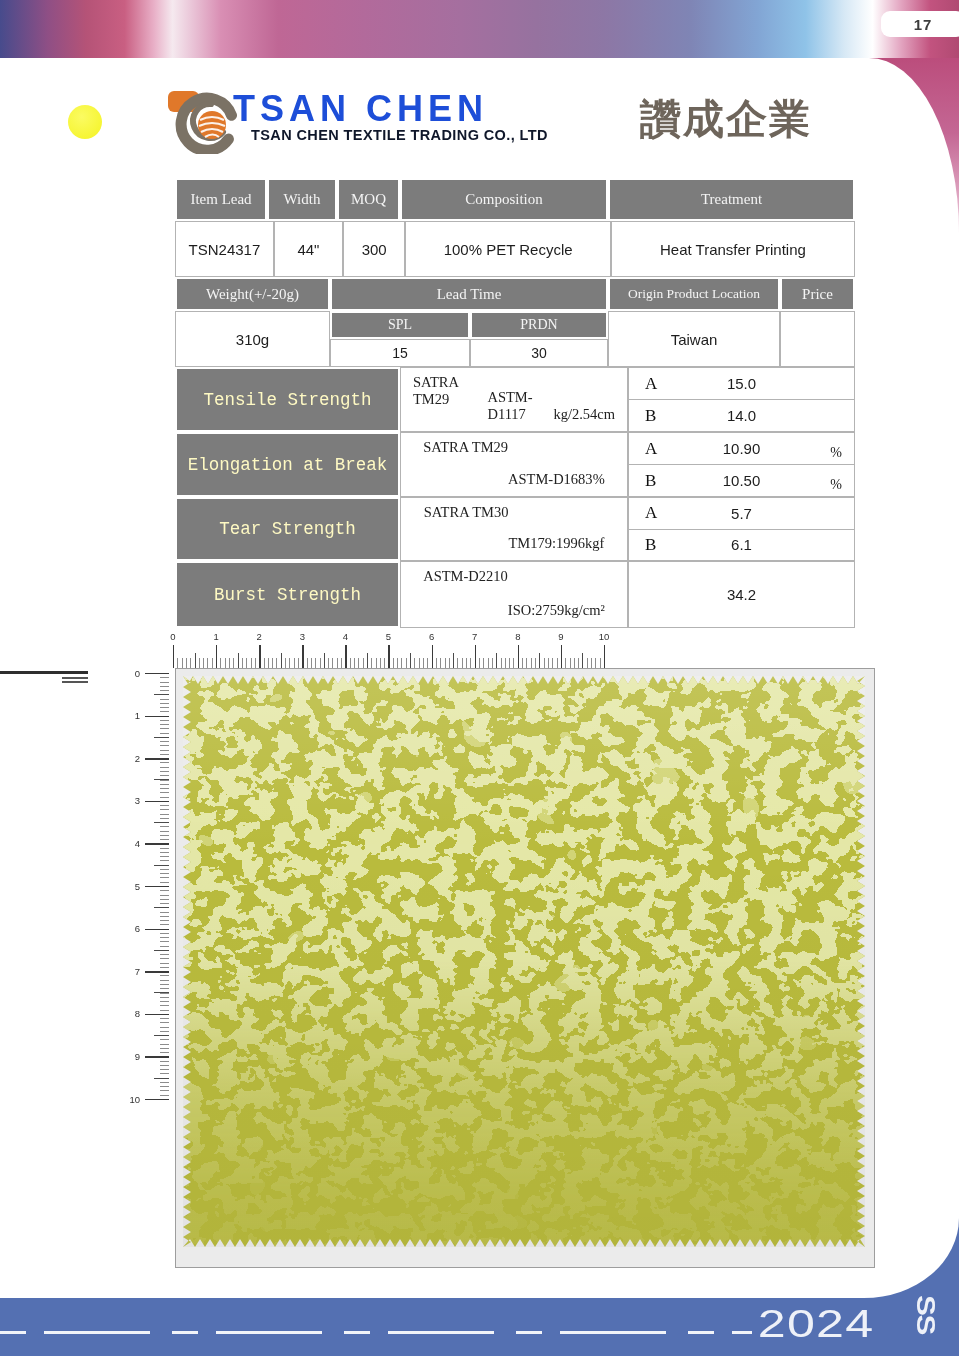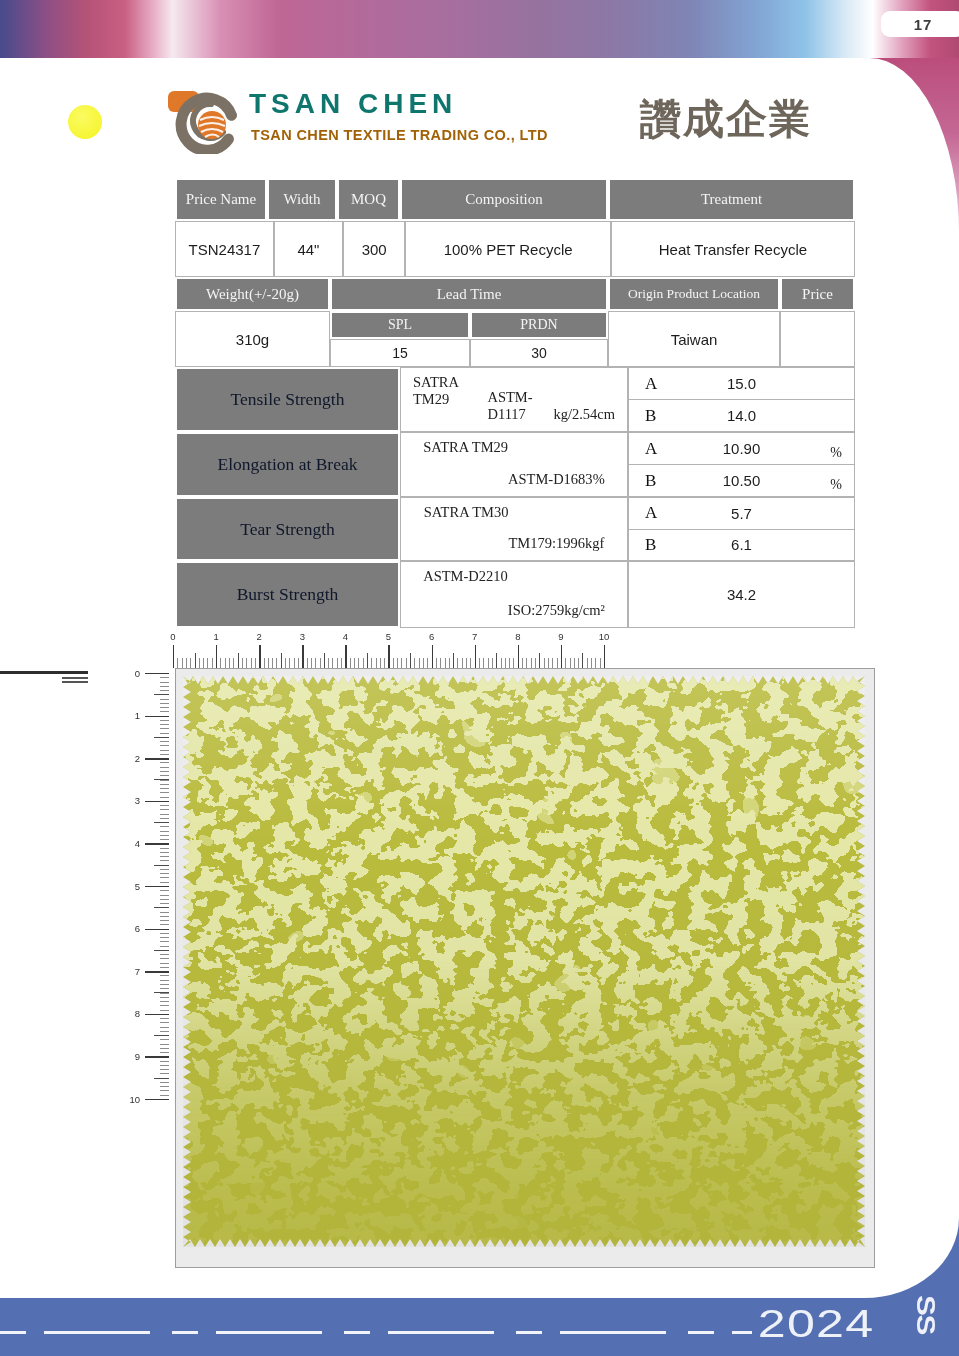--- a/index.html
+++ b/index.html
@@ -20,35 +20,35 @@
   .white-sheet{position:absolute;left:0;top:58px;right:0;bottom:58px;background:#fff;z-index:2;
     border-top-right-radius:90px 175px;border-bottom-right-radius:95px 80px;}
   
   .page-pill{position:absolute;top:11px;right:-6px;width:84px;height:26px;background:#fff;border-radius:9px;
     z-index:5;display:flex;align-items:center;justify-content:center;
     font-size:15px;font-weight:bold;color:#3c3c3c;letter-spacing:1px;}
   
   .yellow-dot{position:absolute;left:68px;top:105px;width:34px;height:34px;border-radius:50%;
     background:radial-gradient(circle at 40% 35%,#fbfb62,#f4f322);z-index:3;}
   .logo{position:absolute;left:167px;top:82px;z-index:3;}
-  .brand-name{position:absolute;left:249px;top:88px;z-index:3;font-family:"Liberation Sans",sans-serif;
-    font-size:28px;font-weight:bold;color:#0f766e;letter-spacing:5px;white-space:nowrap;}
+  .brand-name{position:absolute;left:233px;top:88px;z-index:3;font-family:"Liberation Sans",sans-serif;
+    font-size:36px;font-weight:bold;color:#1d4ed8;letter-spacing:5px;white-space:nowrap;}
   .brand-sub{position:absolute;left:251px;top:127px;z-index:3;font-size:14.5px;font-weight:bold;
-    color:#a16207;letter-spacing:.4px;white-space:nowrap;}
+    color:#0f172a;letter-spacing:.4px;white-space:nowrap;}
   .brand-cjk{position:absolute;left:640px;top:92px;width:185px;z-index:3;font-size:41px;font-weight:800;
     color:#6e655b;letter-spacing:2px;white-space:nowrap;font-family:"Liberation Sans",sans-serif;}
   
   .spec{position:absolute;left:175px;top:178px;width:680px;z-index:3;}
   .row{display:flex;}
   .cell{position:relative;display:flex;align-items:center;justify-content:center;}
   .hcell{background:#7c7c7c;color:#f4f4f4;border:2px solid #fff;
     font-family:"Liberation Serif",serif;font-size:15px;}
   .vcell{background:#fff;border:1px solid #b3b3b3;color:#1d1d1d;font-size:15px;}
-  .label-cell{background:#7c7c7c;color:#0f172a;border:2px solid #fff;
-    font-family:Liberation Serif, serif;font-size:17.5px;}
+  .label-cell{background:#7c7c7c;color:#fef9c3;border:2px solid #fff;
+    font-family:Liberation Mono, monospace;font-size:17.5px;}
   .method-cell{background:#fff;border:1px solid #b3b3b3;flex-direction:row;align-items:stretch;
     justify-content:center;padding:6px 12px 8px 12px;font-family:"Liberation Serif",serif;font-size:14.5px;color:#222;}
   .method-line2{display:flex;justify-content:center;align-items:flex-end;margin-top:10px;}
   .results-cell{background:#fff;border:1px solid #b3b3b3;flex-direction:column;align-items:stretch;padding:0;}
   .res-row{position:relative;flex:1;display:flex;align-items:center;}
   .res-row + .res-row{border-top:1px solid #b3b3b3;}
   .res-letter{position:absolute;left:16px;font-family:"Liberation Serif",serif;font-size:17px;color:#111;}
   .res-value{width:100%;text-align:center;font-size:15px;color:#1d1d1d;}
   .res-suffix{position:absolute;right:12px;bottom:3px;font-family:"Liberation Serif",serif;font-size:14px;color:#222;}
   
@@ -120,32 +120,32 @@
       </g>
     </svg>
   </div>
   <div class="brand-name">TSAN CHEN</div>
   <div class="brand-sub">TSAN CHEN TEXTILE TRADING CO., LTD</div>
   <div class="brand-cjk">讚成企業</div>
 
   <div class="spec">
 
     <div class="row">
-      <div class="cell hcell" style="width:92px;height:43px">Price Name</div>
+      <div class="cell hcell" style="width:92px;height:43px">Item Lead</div>
       <div class="cell hcell" style="width:70px;height:43px">Width</div>
       <div class="cell hcell" style="width:63px;height:43px">MOQ</div>
       <div class="cell hcell" style="width:208px;height:43px">Composition</div>
       <div class="cell hcell" style="width:247px;height:43px">Treatment</div>
     </div>
     <div class="row">
       <div class="cell vcell" style="width:100px;height:56px">TSN24317</div>
       <div class="cell vcell" style="width:70px;height:56px">44"</div>
       <div class="cell vcell" style="width:63px;height:56px">300</div>
       <div class="cell vcell" style="width:208px;height:56px">100% PET Recycle</div>
-      <div class="cell vcell" style="width:247px;height:56px">Heat Transfer Recycle</div>
+      <div class="cell vcell" style="width:247px;height:56px">Heat Transfer Printing</div>
     </div>
 
     <div class="row">
       <div style="width:155px">
         <div class="cell hcell" style="height:34px">Weight(+/-20g)</div>
         <div class="cell vcell" style="height:56px">310g</div>
       </div>
       <div style="width:278px">
         <div class="cell hcell" style="height:34px">Lead Time</div>
         <div class="row">

